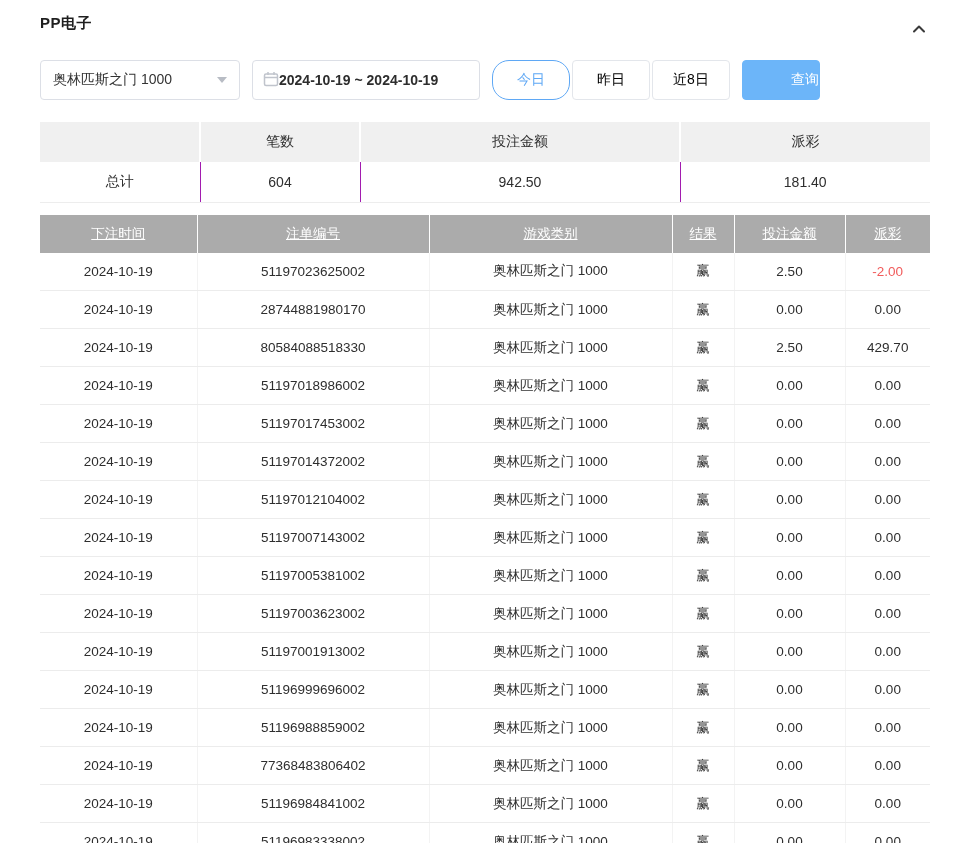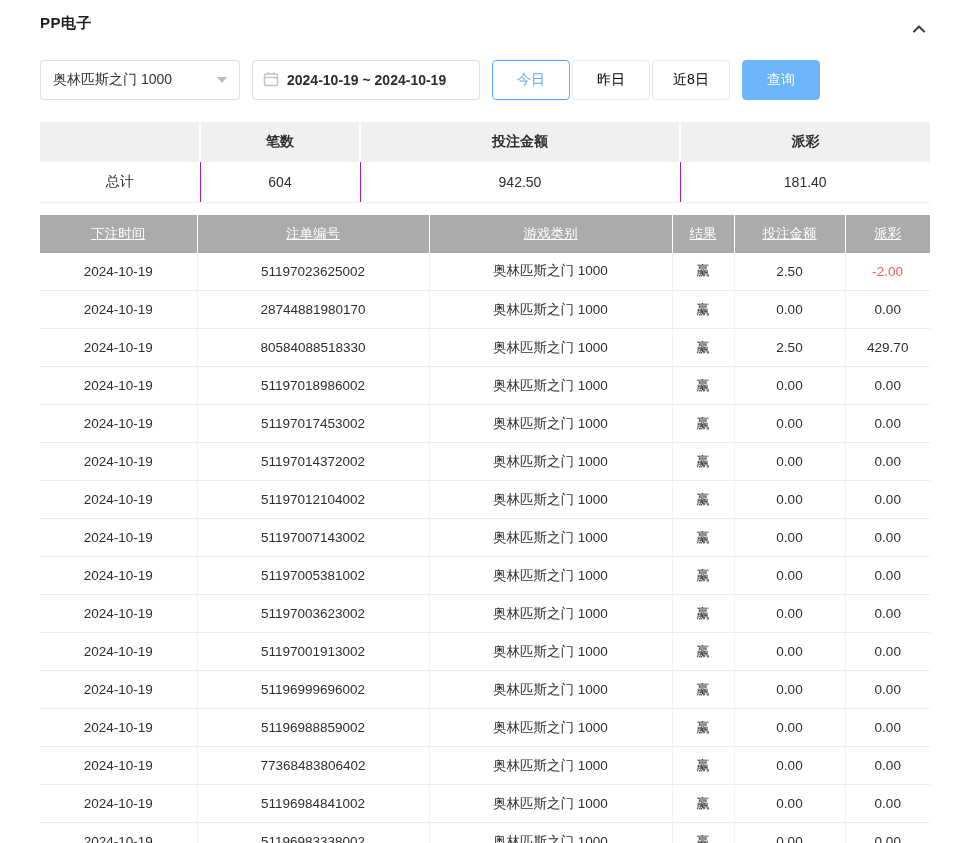--- a/index.html
+++ b/index.html
@@ -12,28 +12,28 @@
   *{box-sizing:border-box;margin:0;padding:0;}
   html,body{width:958px;height:843px;overflow:hidden;background:#ffffff;}
   body{font-family:"Liberation Sans","DejaVu Sans",sans-serif;color:#333;}
   .panel{padding:14px 28px 0 40px;}
   .panel-header{display:flex;justify-content:space-between;height:32px;}
   .title{font-size:15px;font-weight:700;color:#1f1f1f;letter-spacing:.5px;}
   .collapse-btn{cursor:pointer;display:flex;align-items:center;background:none;border:none;padding:2px;}
   .filter-bar{display:flex;align-items:center;margin-top:14px;height:40px;}
   .select-box{width:200px;height:40px;border:1px solid #dcdfe6;border-radius:4px;display:flex;align-items:center;justify-content:space-between;padding:0 12px;font-size:14px;color:#333;cursor:pointer;background:#fff;}
   .caret-down{width:0;height:0;border-left:5px solid transparent;border-right:5px solid transparent;border-top:6px solid #b8bcc4;}
-  .date-box{width:228px;height:40px;border:1px solid #dcdfe6;border-radius:4px;display:flex;align-items:center;gap:8px;padding:0 10px;margin-left:12px;font-size:14px;font-weight:600;color:#2d2d2d;cursor:pointer;background:#fff;white-space:nowrap;}
+  .date-box{width:228px;height:40px;border:1px solid #dcdfe6;border-radius:4px;display:flex;align-items:center;gap:0;padding:0 10px;margin-left:12px;font-size:14px;font-weight:600;color:#2d2d2d;cursor:pointer;background:#fff;white-space:nowrap;}
   .quick-group{display:flex;gap:2px;margin-left:12px;}
   .quick-btn{width:78px;height:40px;background:#fff;border:1px solid #e3e6eb;border-radius:4px;font-size:14px;color:#000000;cursor:pointer;font-family:inherit;}
-  .quick-btn.active{border-color:var(--accent);color:var(--accent);}
-  .search-btn{width:78px;height:40px;margin-left:12px;background:var(--accent-fill);border:1px solid var(--accent-fill);border-radius:4px;color:#fff;font-size:14px;cursor:pointer;font-family:inherit;}
+  .quick-btn.active{border-color:var(--accent);color:var(--accent);border-radius:17px;}
+  .search-btn{width:78px;height:40px;margin-left:12px;background:var(--accent-fill);border:1px solid var(--accent-fill);border-radius:4px;color:#fff;font-size:14px;cursor:pointer;font-family:inherit;text-align:right;}
   table{border-collapse:collapse;table-layout:fixed;width:890px;}
   .summary-table{margin-top:22px;}
-  .summary-table th{height:40px;background:var(--summary-bg);font-size:14px;font-weight:700;color:#2e2e2e;border-right:2px solid #fff;text-align:center;}
+  .summary-table th{height:40px;background:var(--summary-bg);font-size:14px;font-weight:400;color:#2e2e2e;border-right:2px solid #fff;text-align:center;}
   .summary-table th:last-child{border-right:none;}
   .summary-table td{height:40px;text-align:center;font-size:14px;color:#2e2e2e;border-bottom:1px solid #ededed;border-right:1px solid #a21caf;background:#fff;}
   .summary-table td:last-child{border-right:none;}
   .bet-table{margin-top:12px;}
   .bet-table th{height:38px;background:var(--thead-bg);color:#fff;font-size:13.5px;font-weight:400;border-right:1px solid #fff;text-align:center;text-decoration:underline;}
   .bet-table th:last-child{border-right:none;}
   .bet-table td{height:38px;text-align:center;font-size:13.5px;color:#2e2e2e;border-bottom:1px solid #ececec;border-right:1px solid #f3f3f3;background:#fff;}
   .bet-table td:last-child{border-right:none;}
   .bet-table td.neg{color:var(--neg);}
 </style>

